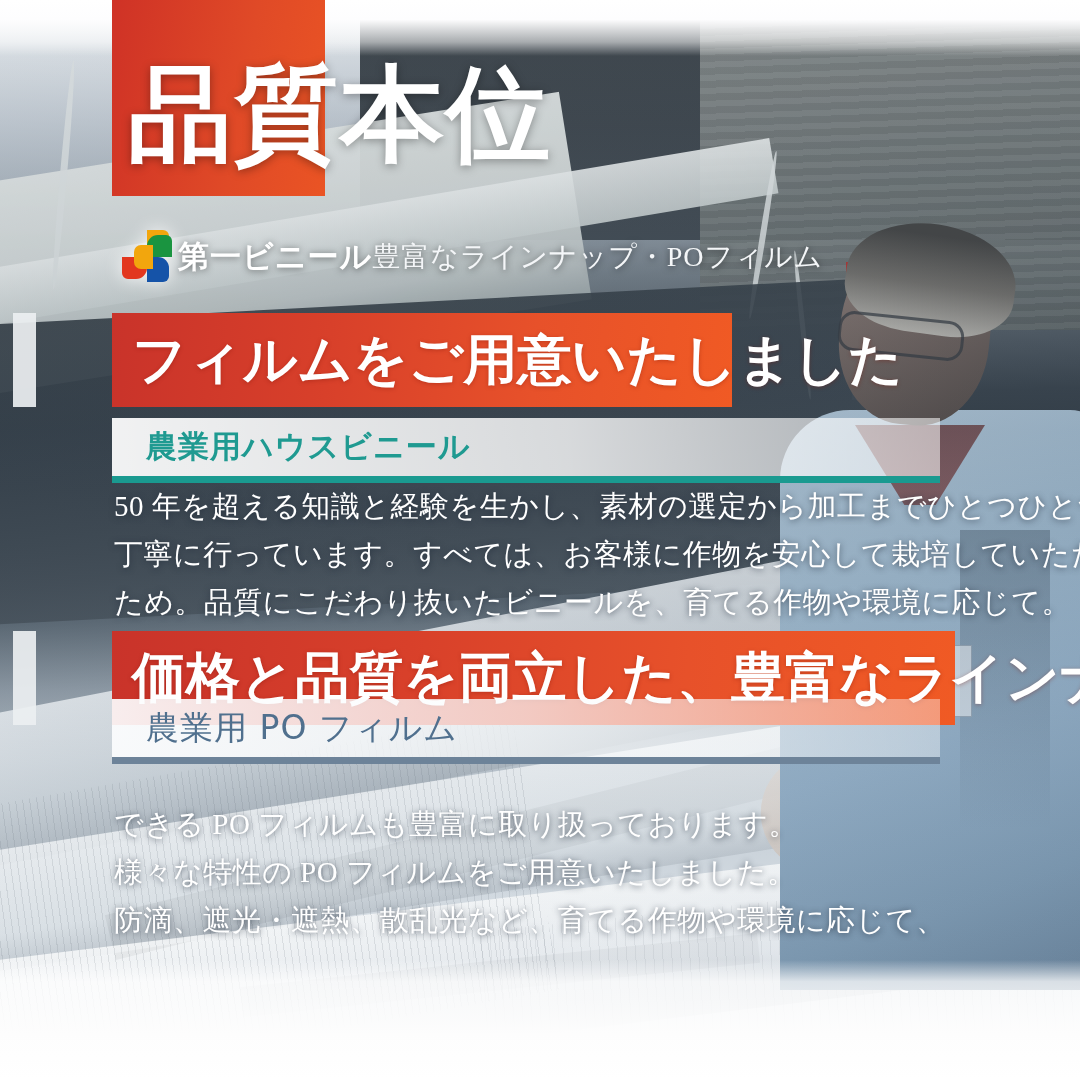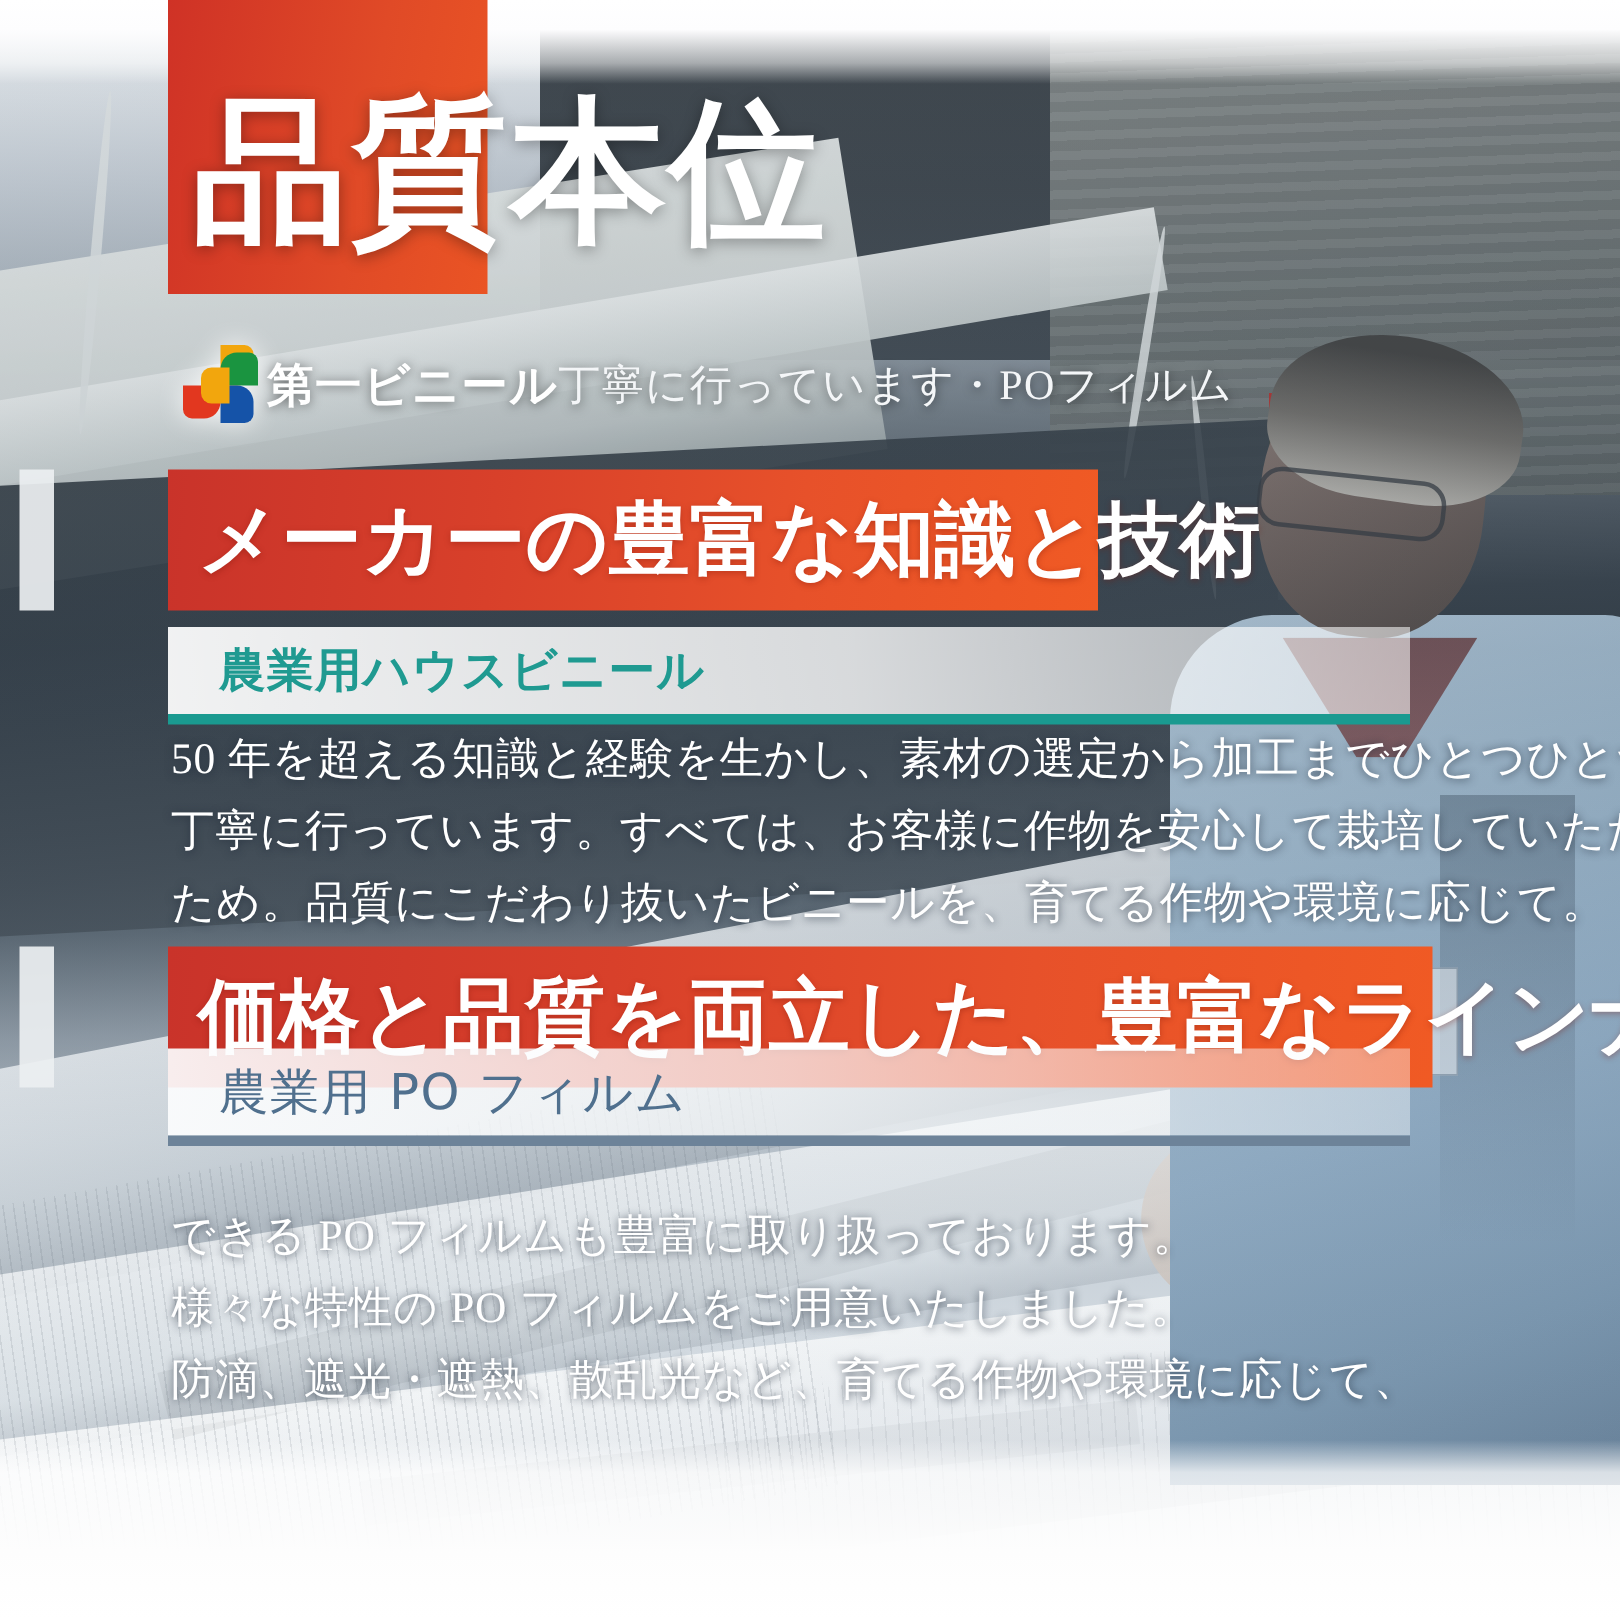--- a/index.html
+++ b/index.html
@@ -331,26 +331,26 @@
       <span class="logo">
         <svg viewBox="0 0 62 62" width="62" height="62" aria-hidden="true">
           <path d="M31 4 h16 a6 6 0 0 1 6 6 v10 a11 11 0 0 1 -11 11 h-11 z" fill="#f2a60d"></path>
           <path d="M31 31 h11 a11 11 0 0 1 11 11 v8 a6 6 0 0 1 -6 6 h-16 z" transform="rotate(-90 31 31)" fill="#1a9440"></path>
           <path d="M31 31 h11 a11 11 0 0 1 11 11 v8 a6 6 0 0 1 -6 6 h-16 z" fill="#1553a8"></path>
           <path d="M31 31 h11 a11 11 0 0 1 11 11 v8 a6 6 0 0 1 -6 6 h-16 z" transform="rotate(90 31 31)" fill="#e2371f"></path>
           <path d="M25 19 h12 v24 h-12 a7 7 0 0 1 -7 -7 v-10 a7 7 0 0 1 7 -7 z" fill="#f2a60d"></path>
         </svg>
       </span>
       <span class="brand-name">第一ビニール</span>
-      <span class="brand-rest">丁寧に行っています・POフィルム</span>
+      <span class="brand-rest">豊富なラインナップ・POフィルム</span>
     </div>
 
     <div class="bar-accent bar-1"></div>
     <div class="banner banner-1">
-      <span class="banner-text">メーカーの豊富な知識と技術</span>
+      <span class="banner-text">フィルムをご用意いたしました</span>
     </div>
     <div class="subpanel subpanel-1">
       <span class="sub-text">農業用ハウスビニール</span>
       <span class="underline"></span>
     </div>
     <div class="body-copy body-1">
       <p>50 年を超える知識と経験を生かし、素材の選定から加工までひとつひとつ</p>
       <p>丁寧に行っています。すべては、お客様に作物を安心して栽培していただく</p>
       <p>ため。品質にこだわり抜いたビニールを、育てる作物や環境に応じて。</p>
     </div>

